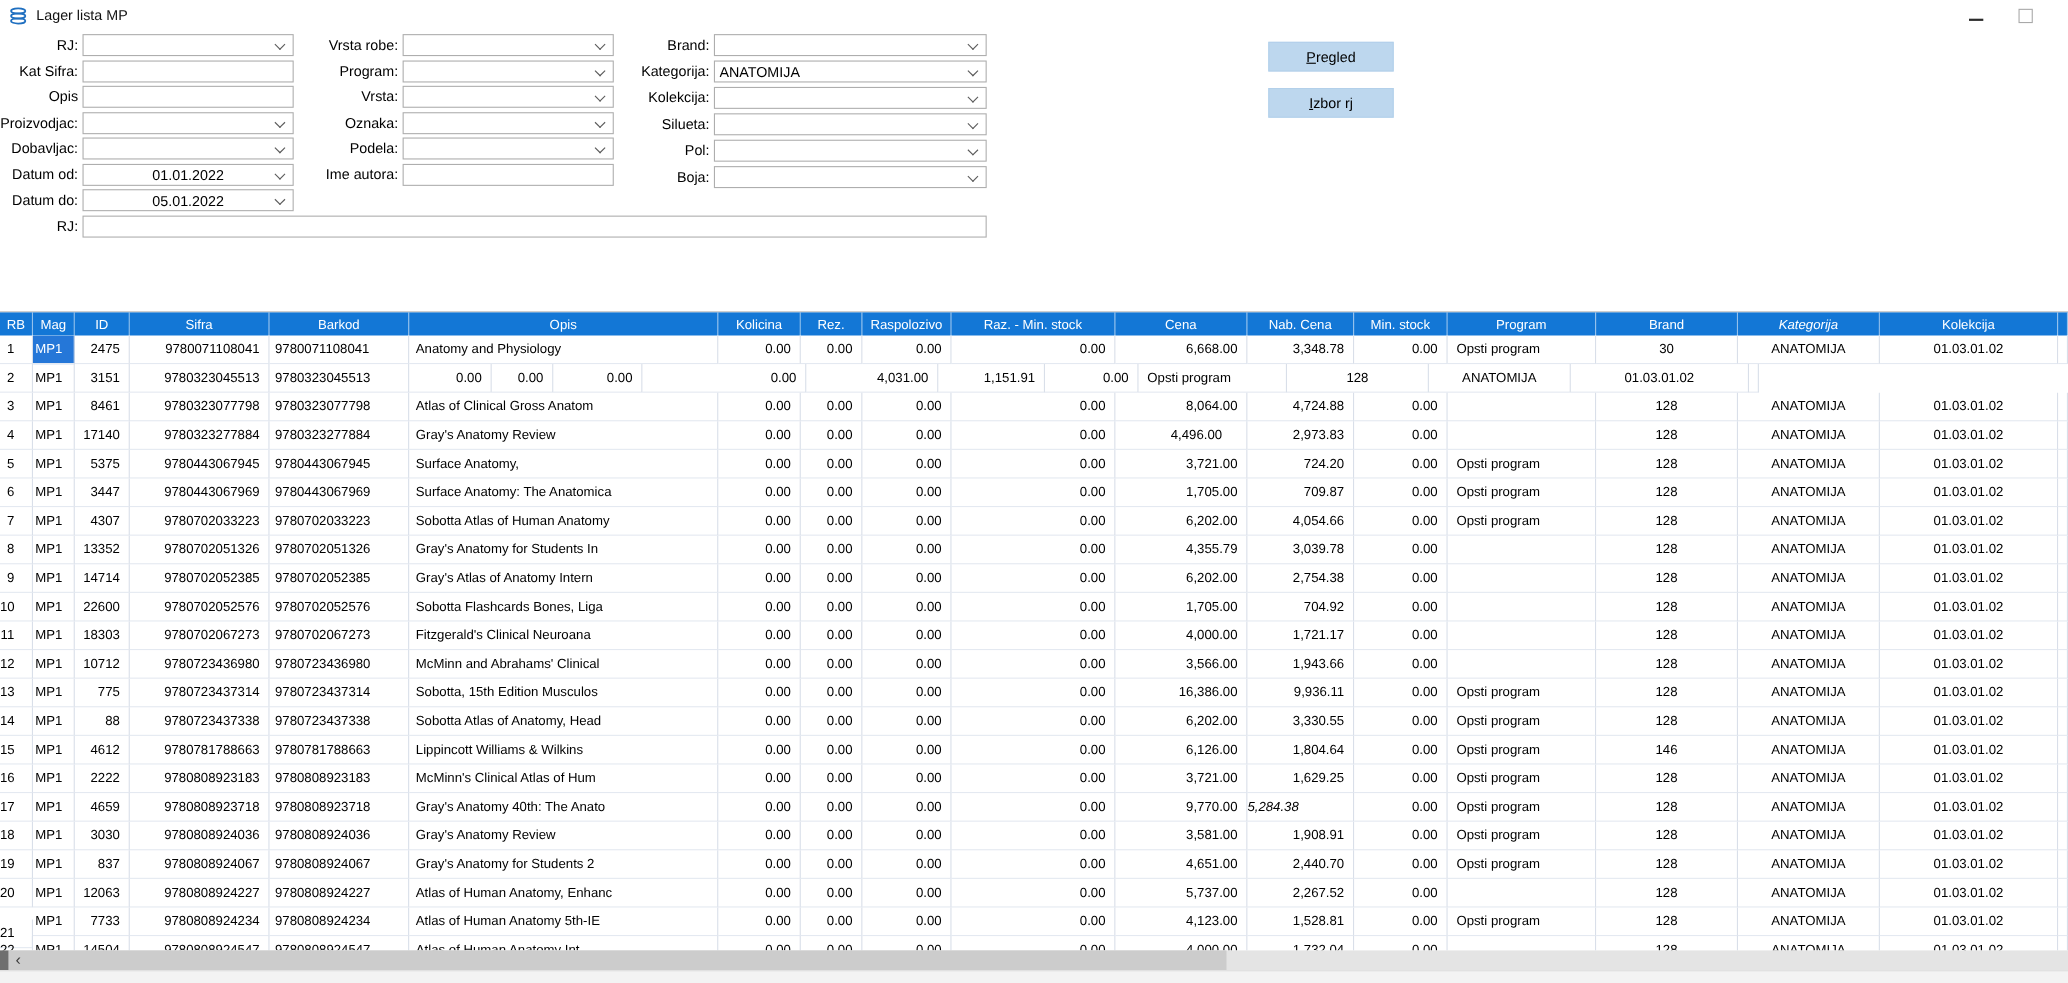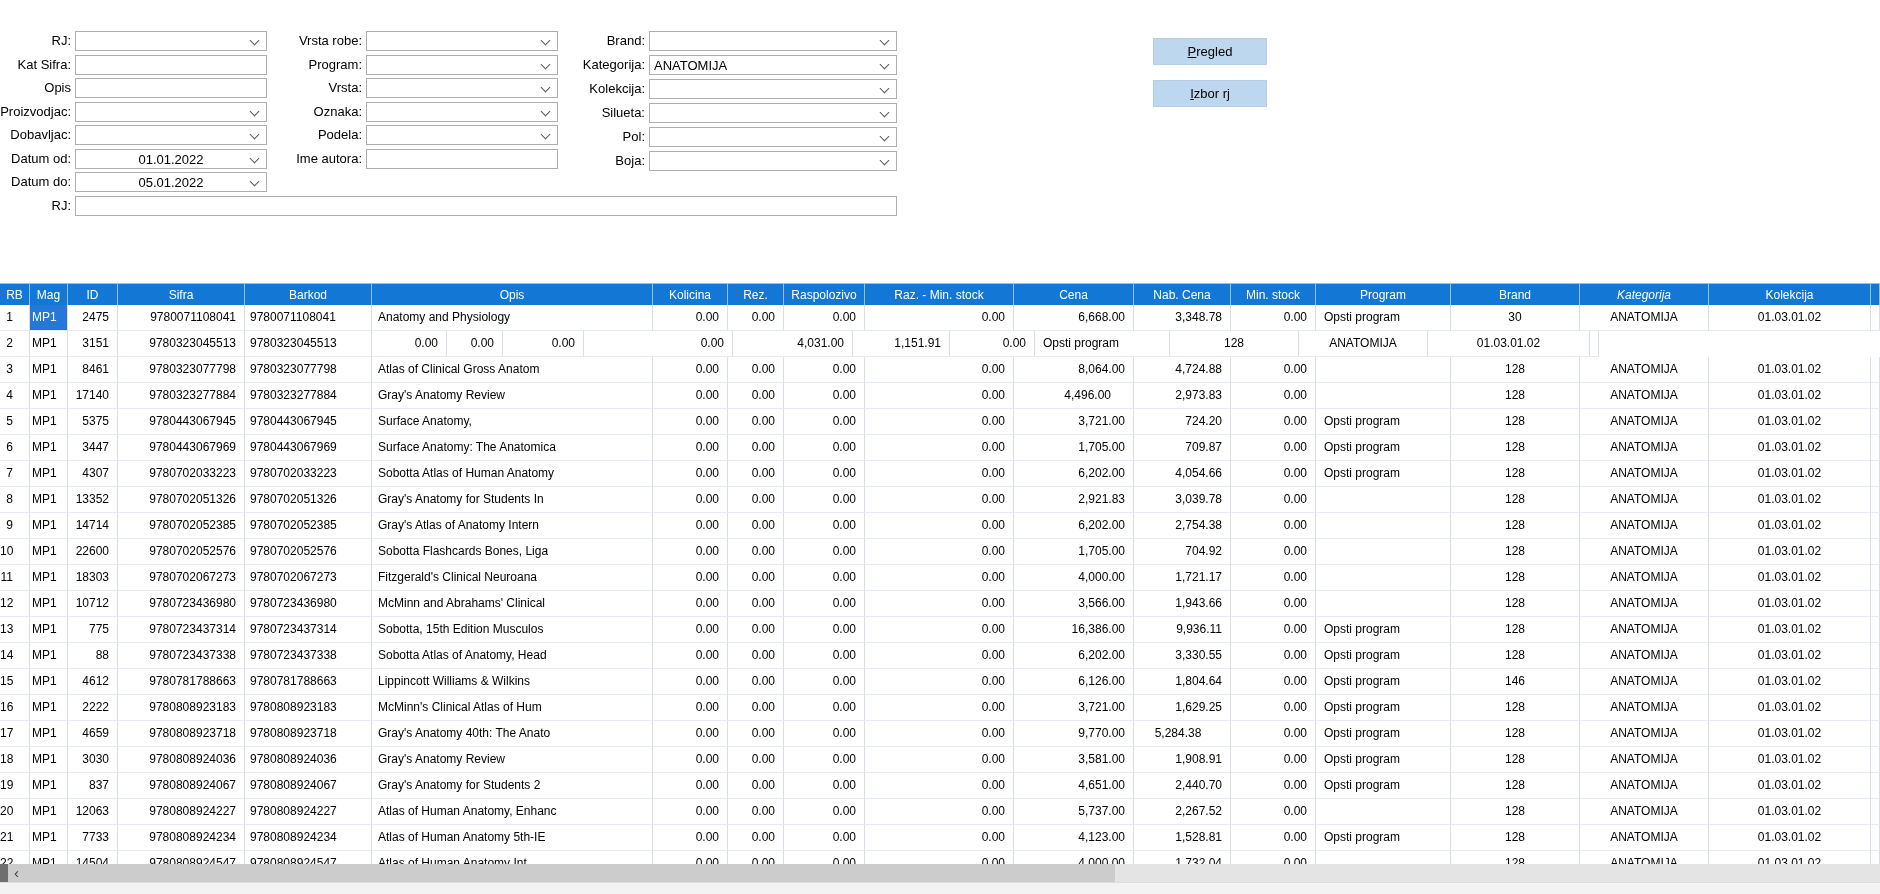--- a/index.html
+++ b/index.html
@@ -49,20 +49,32 @@
   .hthumb  { position:absolute; left:0; top:0; width:1107px; height:18px; background:#cccccc; }
   .harrow  { position:absolute; left:6px; top:0px; height:18px; font-size:15px; line-height:17px; color:#3c3c3c; }
   .statusbar { position:absolute; left:0; top:882px; width:1880px; height:12px;
                background:#f3f3f3; border-top:1px solid #dddddd; }
 </style>
 </head>
 <body>
 
 <div class="screen">
 
+  <div class="titlebar">
+    <svg class="app-icon" viewBox="0 0 17 17">
+      <ellipse cx="8.5" cy="4" rx="6.5" ry="2.4" fill="none" stroke="#1f6fc0" stroke-width="1.6"></ellipse>
+      <ellipse cx="8.5" cy="8.5" rx="6.5" ry="2.4" fill="none" stroke="#1f6fc0" stroke-width="1.6"></ellipse>
+      <ellipse cx="8.5" cy="13" rx="6.5" ry="2.4" fill="none" stroke="#1f6fc0" stroke-width="1.6"></ellipse>
+    </svg>
+    <span class="win-title">Lager lista MP</span>
+    <span class="win-min">
+        <i></i>
+      </span>
+    <span class="win-max"></span>
+  </div>
 
   <div id="filters">
       <div class="lbl" style="left: -41px; top: 33px; width: 112px;">RJ:</div>
       <div class="fld" style="left: 75px; top: 31px; width: 192px;">
         <span class="val"></span>
         <span class="chev"></span>
       </div>
       <div class="lbl" style="left: -41px; top: 57px; width: 112px;">Kat Sifra:</div>
       <div class="fld" style="left: 75px; top: 55px; width: 192px;">
         <span class="val"></span>
@@ -329,21 +341,21 @@
         <div class="gcell" style="width: 30px; text-align: right; padding-right: 16px;">8</div>
         <div class="gcell" style="width: 38px; padding-left: 2px;">MP1</div>
         <div class="gcell" style="width: 50px; text-align: right; padding-right: 8px;">13352</div>
         <div class="gcell" style="width: 127px; text-align: right; padding-right: 8px;">9780702051326</div>
         <div class="gcell" style="width: 127px; padding-left: 5px;">9780702051326</div>
         <div class="gcell" style="width: 281px; padding-left: 6px;">Gray's Anatomy for Students In</div>
         <div class="gcell" style="width: 75px; text-align: right; padding-right: 8px;">0.00</div>
         <div class="gcell" style="width: 56px; text-align: right; padding-right: 8px;">0.00</div>
         <div class="gcell" style="width: 81px; text-align: right; padding-right: 8px;">0.00</div>
         <div class="gcell" style="width: 149px; text-align: right; padding-right: 8px;">0.00</div>
-        <div class="gcell" style="width: 120px; text-align: right; padding-right: 8px;">2,921.83</div>
+        <div class="gcell" style="width: 120px; text-align: right; padding-right: 8px;">4,355.79</div>
         <div class="gcell" style="width: 97px; text-align: right; padding-right: 8px;">3,039.78</div>
         <div class="gcell" style="width: 85px; text-align: right; padding-right: 8px;">0.00</div>
         <div class="gcell" style="width: 135px; padding-left: 8px;"></div>
         <div class="gcell" style="width: 129px; text-align: center;">128</div>
         <div class="gcell" style="width: 129px; text-align: center;">ANATOMIJA</div>
         <div class="gcell" style="width: 162px; text-align: center;">01.03.01.02</div>
         <div class="gcell" style="width: 9px; padding-left: 4px;"></div>
       </div>
       <div class="grow">
         <div class="gcell" style="width: 30px; text-align: right; padding-right: 16px;">9</div>
@@ -510,21 +522,21 @@
         <div class="gcell" style="width: 38px; padding-left: 2px;">MP1</div>
         <div class="gcell" style="width: 50px; text-align: right; padding-right: 8px;">4659</div>
         <div class="gcell" style="width: 127px; text-align: right; padding-right: 8px;">9780808923718</div>
         <div class="gcell" style="width: 127px; padding-left: 5px;">9780808923718</div>
         <div class="gcell" style="width: 281px; padding-left: 6px;">Gray's Anatomy 40th: The Anato</div>
         <div class="gcell" style="width: 75px; text-align: right; padding-right: 8px;">0.00</div>
         <div class="gcell" style="width: 56px; text-align: right; padding-right: 8px;">0.00</div>
         <div class="gcell" style="width: 81px; text-align: right; padding-right: 8px;">0.00</div>
         <div class="gcell" style="width: 149px; text-align: right; padding-right: 8px;">0.00</div>
         <div class="gcell" style="width: 120px; text-align: right; padding-right: 8px;">9,770.00</div>
-        <div class="gcell" style="width: 97px; text-align: center; padding-right: 8px;">5,284.38</div>
+        <div class="gcell" style="width: 97px; text-align: left; padding-right: 8px; font-style: italic;">5,284.38</div>
         <div class="gcell" style="width: 85px; text-align: right; padding-right: 8px;">0.00</div>
         <div class="gcell" style="width: 135px; padding-left: 8px;">Opsti program</div>
         <div class="gcell" style="width: 129px; text-align: center;">128</div>
         <div class="gcell" style="width: 129px; text-align: center;">ANATOMIJA</div>
         <div class="gcell" style="width: 162px; text-align: center;">01.03.01.02</div>
         <div class="gcell" style="width: 9px; padding-left: 4px;"></div>
       </div>
       <div class="grow">
         <div class="gcell" style="width: 30px; text-align: right; padding-right: 16px;">18</div>
         <div class="gcell" style="width: 38px; padding-left: 2px;">MP1</div>
@@ -579,21 +591,21 @@
         <div class="gcell" style="width: 120px; text-align: right; padding-right: 8px;">5,737.00</div>
         <div class="gcell" style="width: 97px; text-align: right; padding-right: 8px;">2,267.52</div>
         <div class="gcell" style="width: 85px; text-align: right; padding-right: 8px;">0.00</div>
         <div class="gcell" style="width: 135px; padding-left: 8px;"></div>
         <div class="gcell" style="width: 129px; text-align: center;">128</div>
         <div class="gcell" style="width: 129px; text-align: center;">ANATOMIJA</div>
         <div class="gcell" style="width: 162px; text-align: center;">01.03.01.02</div>
         <div class="gcell" style="width: 9px; padding-left: 4px;"></div>
       </div>
       <div class="grow">
-        <div class="gcell" style="width: 30px; text-align: center; padding-right: 16px;">21</div>
+        <div class="gcell" style="width: 30px; text-align: center; padding-right: 16px; margin-top: 11px;">21</div>
         <div class="gcell" style="width: 38px; padding-left: 2px;">MP1</div>
         <div class="gcell" style="width: 50px; text-align: right; padding-right: 8px;">7733</div>
         <div class="gcell" style="width: 127px; text-align: right; padding-right: 8px;">9780808924234</div>
         <div class="gcell" style="width: 127px; padding-left: 5px;">9780808924234</div>
         <div class="gcell" style="width: 281px; padding-left: 6px;">Atlas of Human Anatomy 5th-IE</div>
         <div class="gcell" style="width: 75px; text-align: right; padding-right: 8px;">0.00</div>
         <div class="gcell" style="width: 56px; text-align: right; padding-right: 8px;">0.00</div>
         <div class="gcell" style="width: 81px; text-align: right; padding-right: 8px;">0.00</div>
         <div class="gcell" style="width: 149px; text-align: right; padding-right: 8px;">0.00</div>
         <div class="gcell" style="width: 120px; text-align: right; padding-right: 8px;">4,123.00</div>

